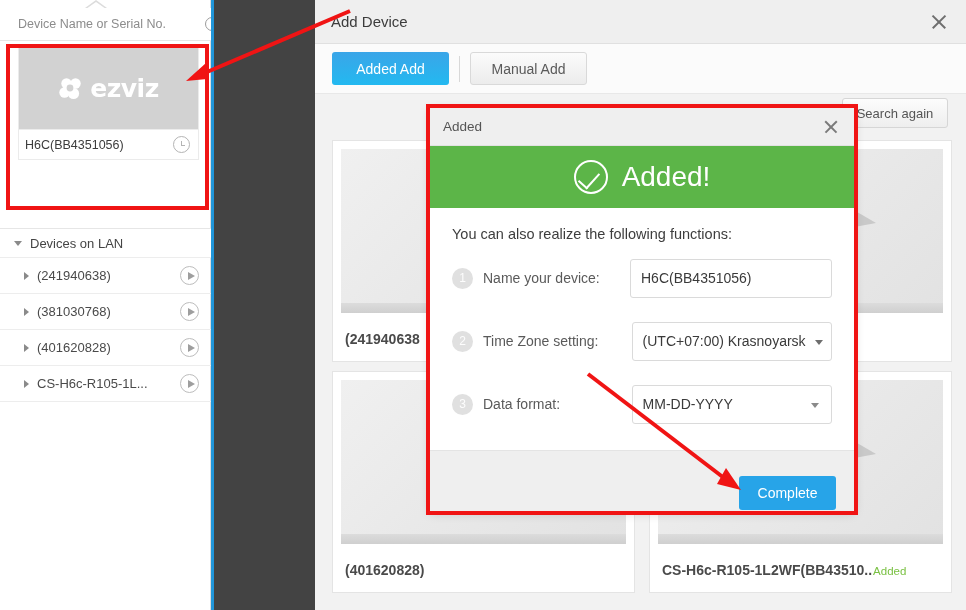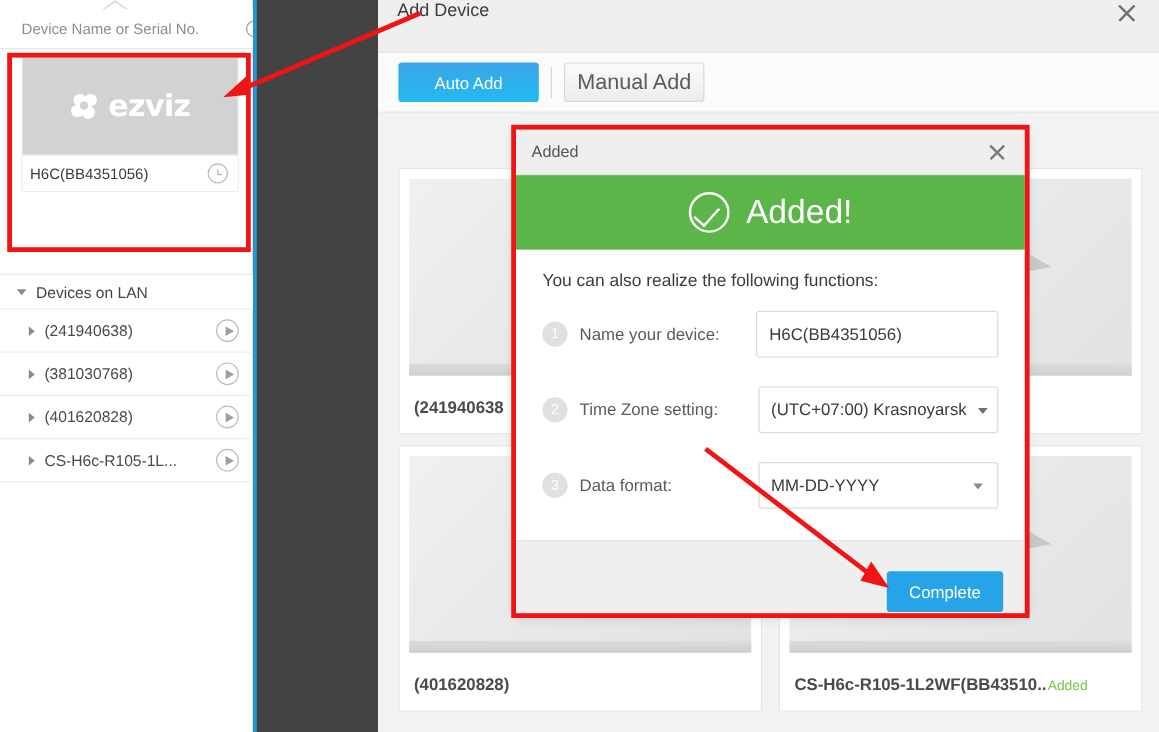--- a/index.html
+++ b/index.html
@@ -118,21 +118,21 @@
     background: #434343; border-left: 3px solid #2196d9;
   }
 
   
   .adddev {
     position: absolute; left: 315px; top: 0; width: 651px; height: 610px;
     background: #f2f2f2;
   }
   .adddev-title {
     height: 44px; background: #efefef; border-bottom: 1px solid #e0e0e0;
-    display: flex; padding: 0 16px;
+    display: flex; align-items: center; padding: 0 16px;
   }
   .adddev-title .t { font-size: 15px; color: #3c3c3c; flex: 1; }
   .x-icon {
     width: 22px; height: 22px; position: relative; cursor: pointer;
   }
   .x-icon::before, .x-icon::after {
     content: ""; position: absolute; left: 2px; top: 10px; width: 18px; height: 1.7px;
     background: #6e6e6e;
   }
   .x-icon::before { transform: rotate(45deg); }
@@ -145,21 +145,21 @@
   .tab-auto {
     width: 117px; height: 33px; border-radius: 3px;
     background: linear-gradient(180deg,#3aa5e8 0%,#23b9f0 100%);
     color: #fff; font-size: 14px; display: flex; align-items: center; justify-content: center;
     border: none; cursor: pointer; font-family: "Liberation Sans", sans-serif;
   }
   .tab-sep { width: 1px; height: 26px; background: #d8d8d8; margin: 0 10px; }
   .tab-manual {
     width: 117px; height: 33px; border-radius: 3px;
     background: linear-gradient(180deg,#fbfbfb 0%,#ececec 100%);
-    border: 1px solid #d9d9d9; color: #5a5a5a; font-size: 18px;
+    border: 1px solid #d9d9d9; color: #5a5a5a; font-size: 14px;
     display: flex; align-items: center; justify-content: center; cursor: pointer;
     font-family: "Liberation Sans", sans-serif;
   }
 
   .search-again-btn {
     position: absolute; right: 18px; top: 98px; width: 106px; height: 30px;
     background: linear-gradient(180deg,#fcfcfc 0%,#eeeeee 100%);
     border: 1px solid #d6d6d6; border-radius: 3px;
     font-size: 13px; color: #555; display: flex; align-items: center; justify-content: center;
     cursor: pointer; font-family: "Liberation Sans", sans-serif;
@@ -332,25 +332,26 @@
 
   <div class="dark-panel"></div>
 
   <div class="adddev">
     <div class="adddev-title">
       <span class="t">Add Device</span>
       <span class="x-icon"></span>
     </div>
 
     <div class="tabs-row">
-      <div class="tab-auto">Auto Add</div>
+      <div class="tab-auto">Added Add</div>
       <div class="tab-sep"></div>
       <div class="tab-manual">Manual Add</div>
     </div>
 
+    <div class="search-again-btn">Search again</div>
 
     <div class="cards-area">
 
       <div class="card" style="left:17px; top:44px;">
         <div class="card-thumb">
           <span class="cam-art">
             <svg width="150" height="110" viewBox="0 0 150 110" aria-hidden="true">
               <polygon points="40,70 95,40 150,72 96,82" fill="#c9c9c9"></polygon>
               <polygon points="55,30 118,58 74,66" fill="#bfbfbf"></polygon>
             </svg>

